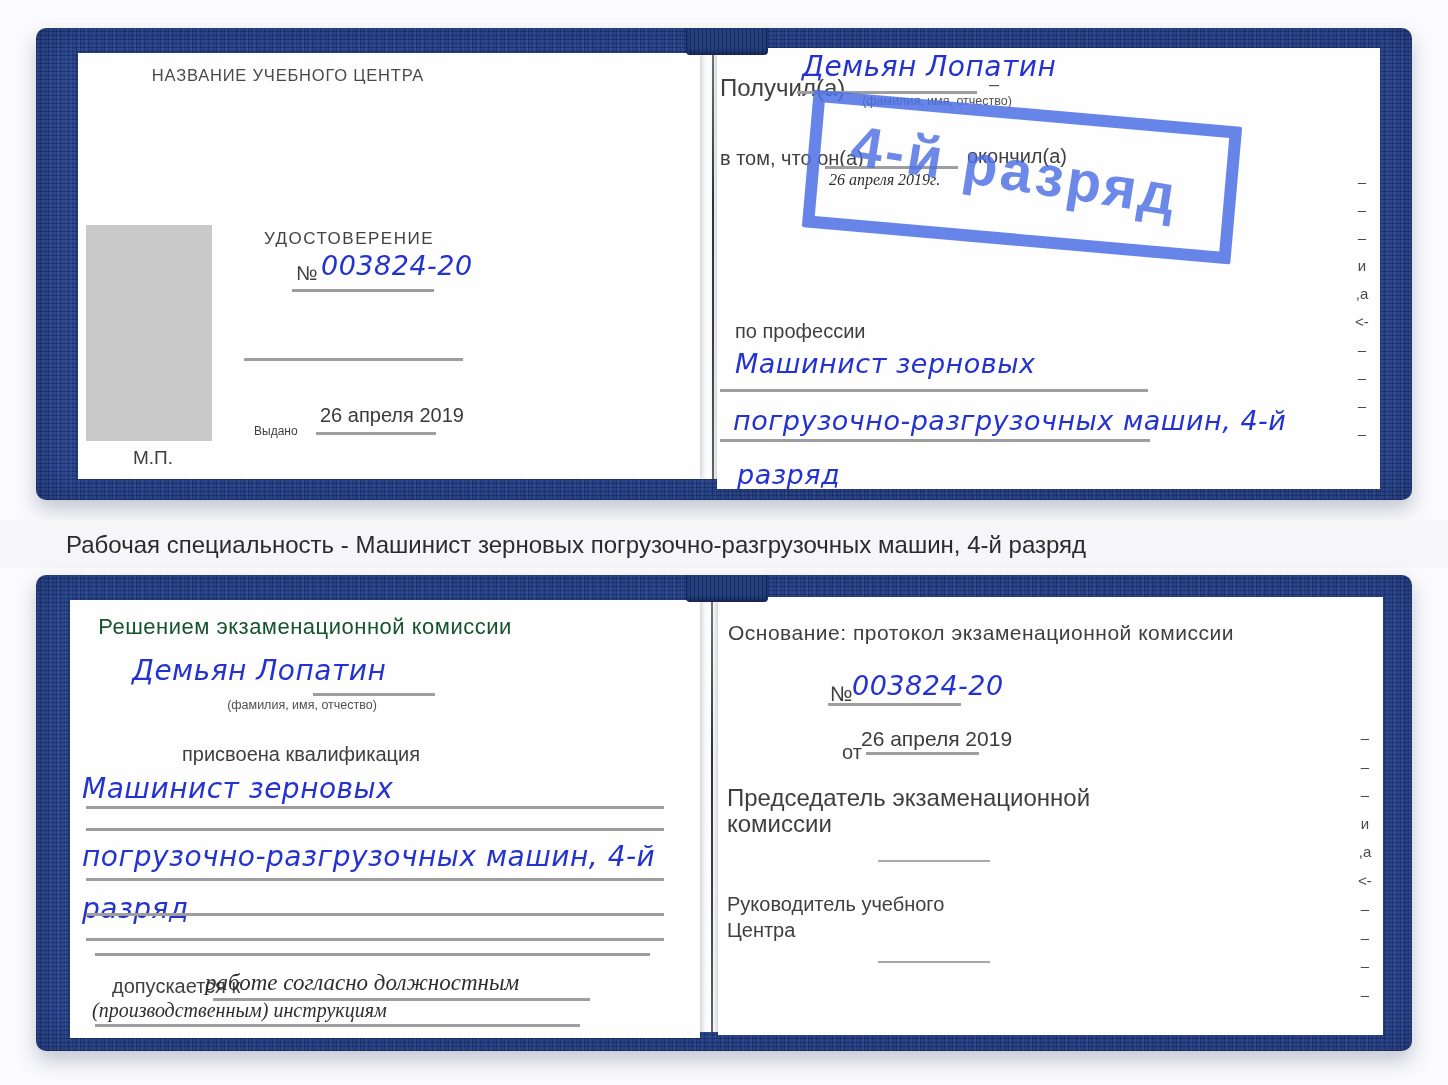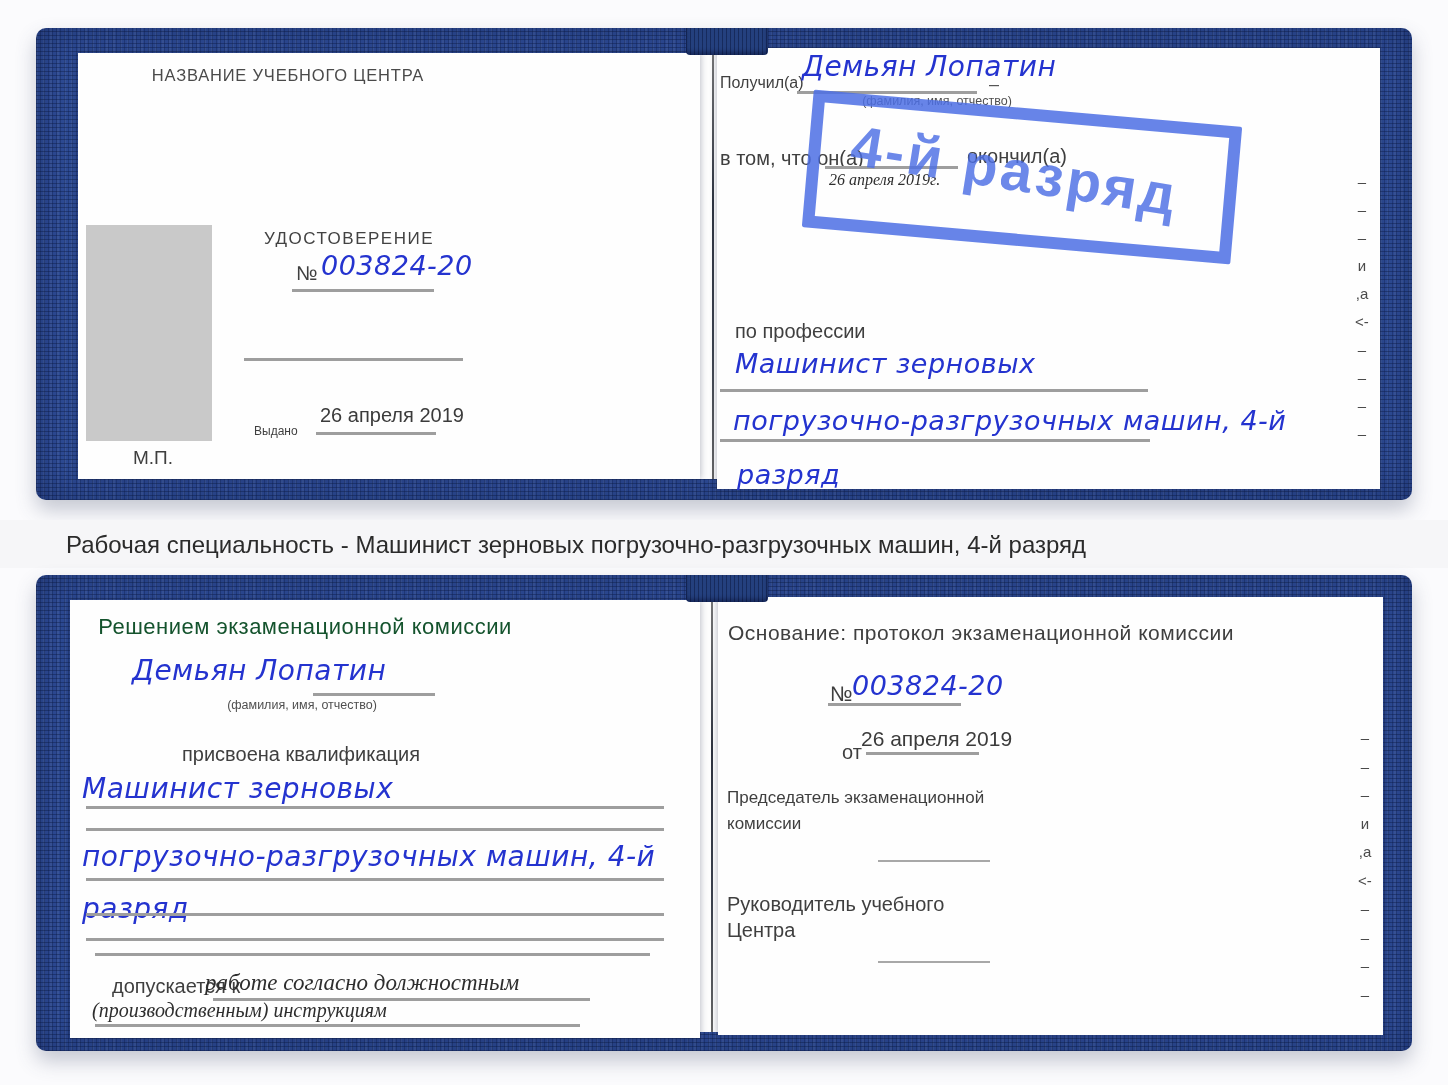--- a/index.html
+++ b/index.html
@@ -52,21 +52,21 @@
   .tl-num-label{left:218px;top:209px;font-size:20px;}
   .tl-num-value{left:243px;top:197px;font-size:27px;}
   .tl-uline1{left:214px;top:236px;width:142px;}
   .tl-midline{left:166px;top:305px;width:219px;}
   .tl-issued-label{left:176px;top:371px;font-size:12px;}
   .tl-issued-date{left:242px;top:351px;font-size:20px;color:#3b3b3b;}
   .tl-uline2{left:238px;top:379px;width:120px;}
   .tl-seal{left:55px;top:394px;font-size:19px;}
   
   #tr-page{left:681px;top:20px;width:663px;height:441px;}
-  .tr-received{left:3px;top:26px;font-size:16px;}
+  .tr-received{left:3px;top:26px;font-size:24px;}
   .tr-name{left:85px;top:2px;font-size:28px;}
   .tr-name-uline{left:80px;top:43px;width:180px;}
   .tr-dash{left:272px;top:26px;font-size:18px;color:#555;}
   .tr-hint{left:120px;top:46px;width:200px;text-align:center;font-size:12.5px;color:#4f4f4f;}
   .tr-completed-prefix{left:3px;top:99px;font-size:20px;}
   .tr-completed-date{left:112px;top:108px;font-size:16px;margin-top:15px;}
   .tr-date-uline{left:108px;top:118px;width:133px;}
   .tr-completed-suffix{left:250px;top:97px;font-size:20px;}
   .tr-org{left:4px;top:150px;width:432px;text-align:center;font-size:17px;line-height:27px;color:#3f3f3f;}
   .tr-prof-label{left:18px;top:272px;font-size:20px;}
@@ -110,21 +110,21 @@
   .bl-adm-uline2{left:25px;top:424px;width:485px;}
   
   #br-page{left:682px;top:22px;width:665px;height:438px;}
   .br-basis{left:10px;top:24px;font-size:21px;letter-spacing:.5px;}
   .br-num-label{left:112px;top:85px;font-size:21px;}
   .br-num-value{left:134px;top:73px;font-size:27px;}
   .br-num-uline{left:110px;top:106px;width:133px;}
   .br-date-label{left:124px;top:144px;font-size:20px;}
   .br-date-value{left:143px;top:130px;font-size:21px;color:#3b3b3b;}
   .br-date-uline{left:148px;top:155px;width:113px;}
-  .br-chairman{left:9px;top:188px;font-size:17px;line-height:26px;}
+  .br-chairman{left:9px;top:188px;font-size:24px;line-height:26px;}
   .br-sig1{left:160px;top:263px;width:112px;}
   .br-head{left:9px;top:294px;font-size:20px;line-height:26px;}
   .br-sig2{left:160px;top:364px;width:112px;}
   .br-frag{left:632px;top:127px;line-height:28.5px;}
   
   .caption-band{position:absolute;left:0;top:520px;width:1448px;height:48px;background:#f6f6f8;}
   .caption{
     position:absolute;left:66px;top:531px;font-size:24px;color:#2b2b2b;
     font-family:"Liberation Sans",sans-serif;white-space:nowrap;
   }

